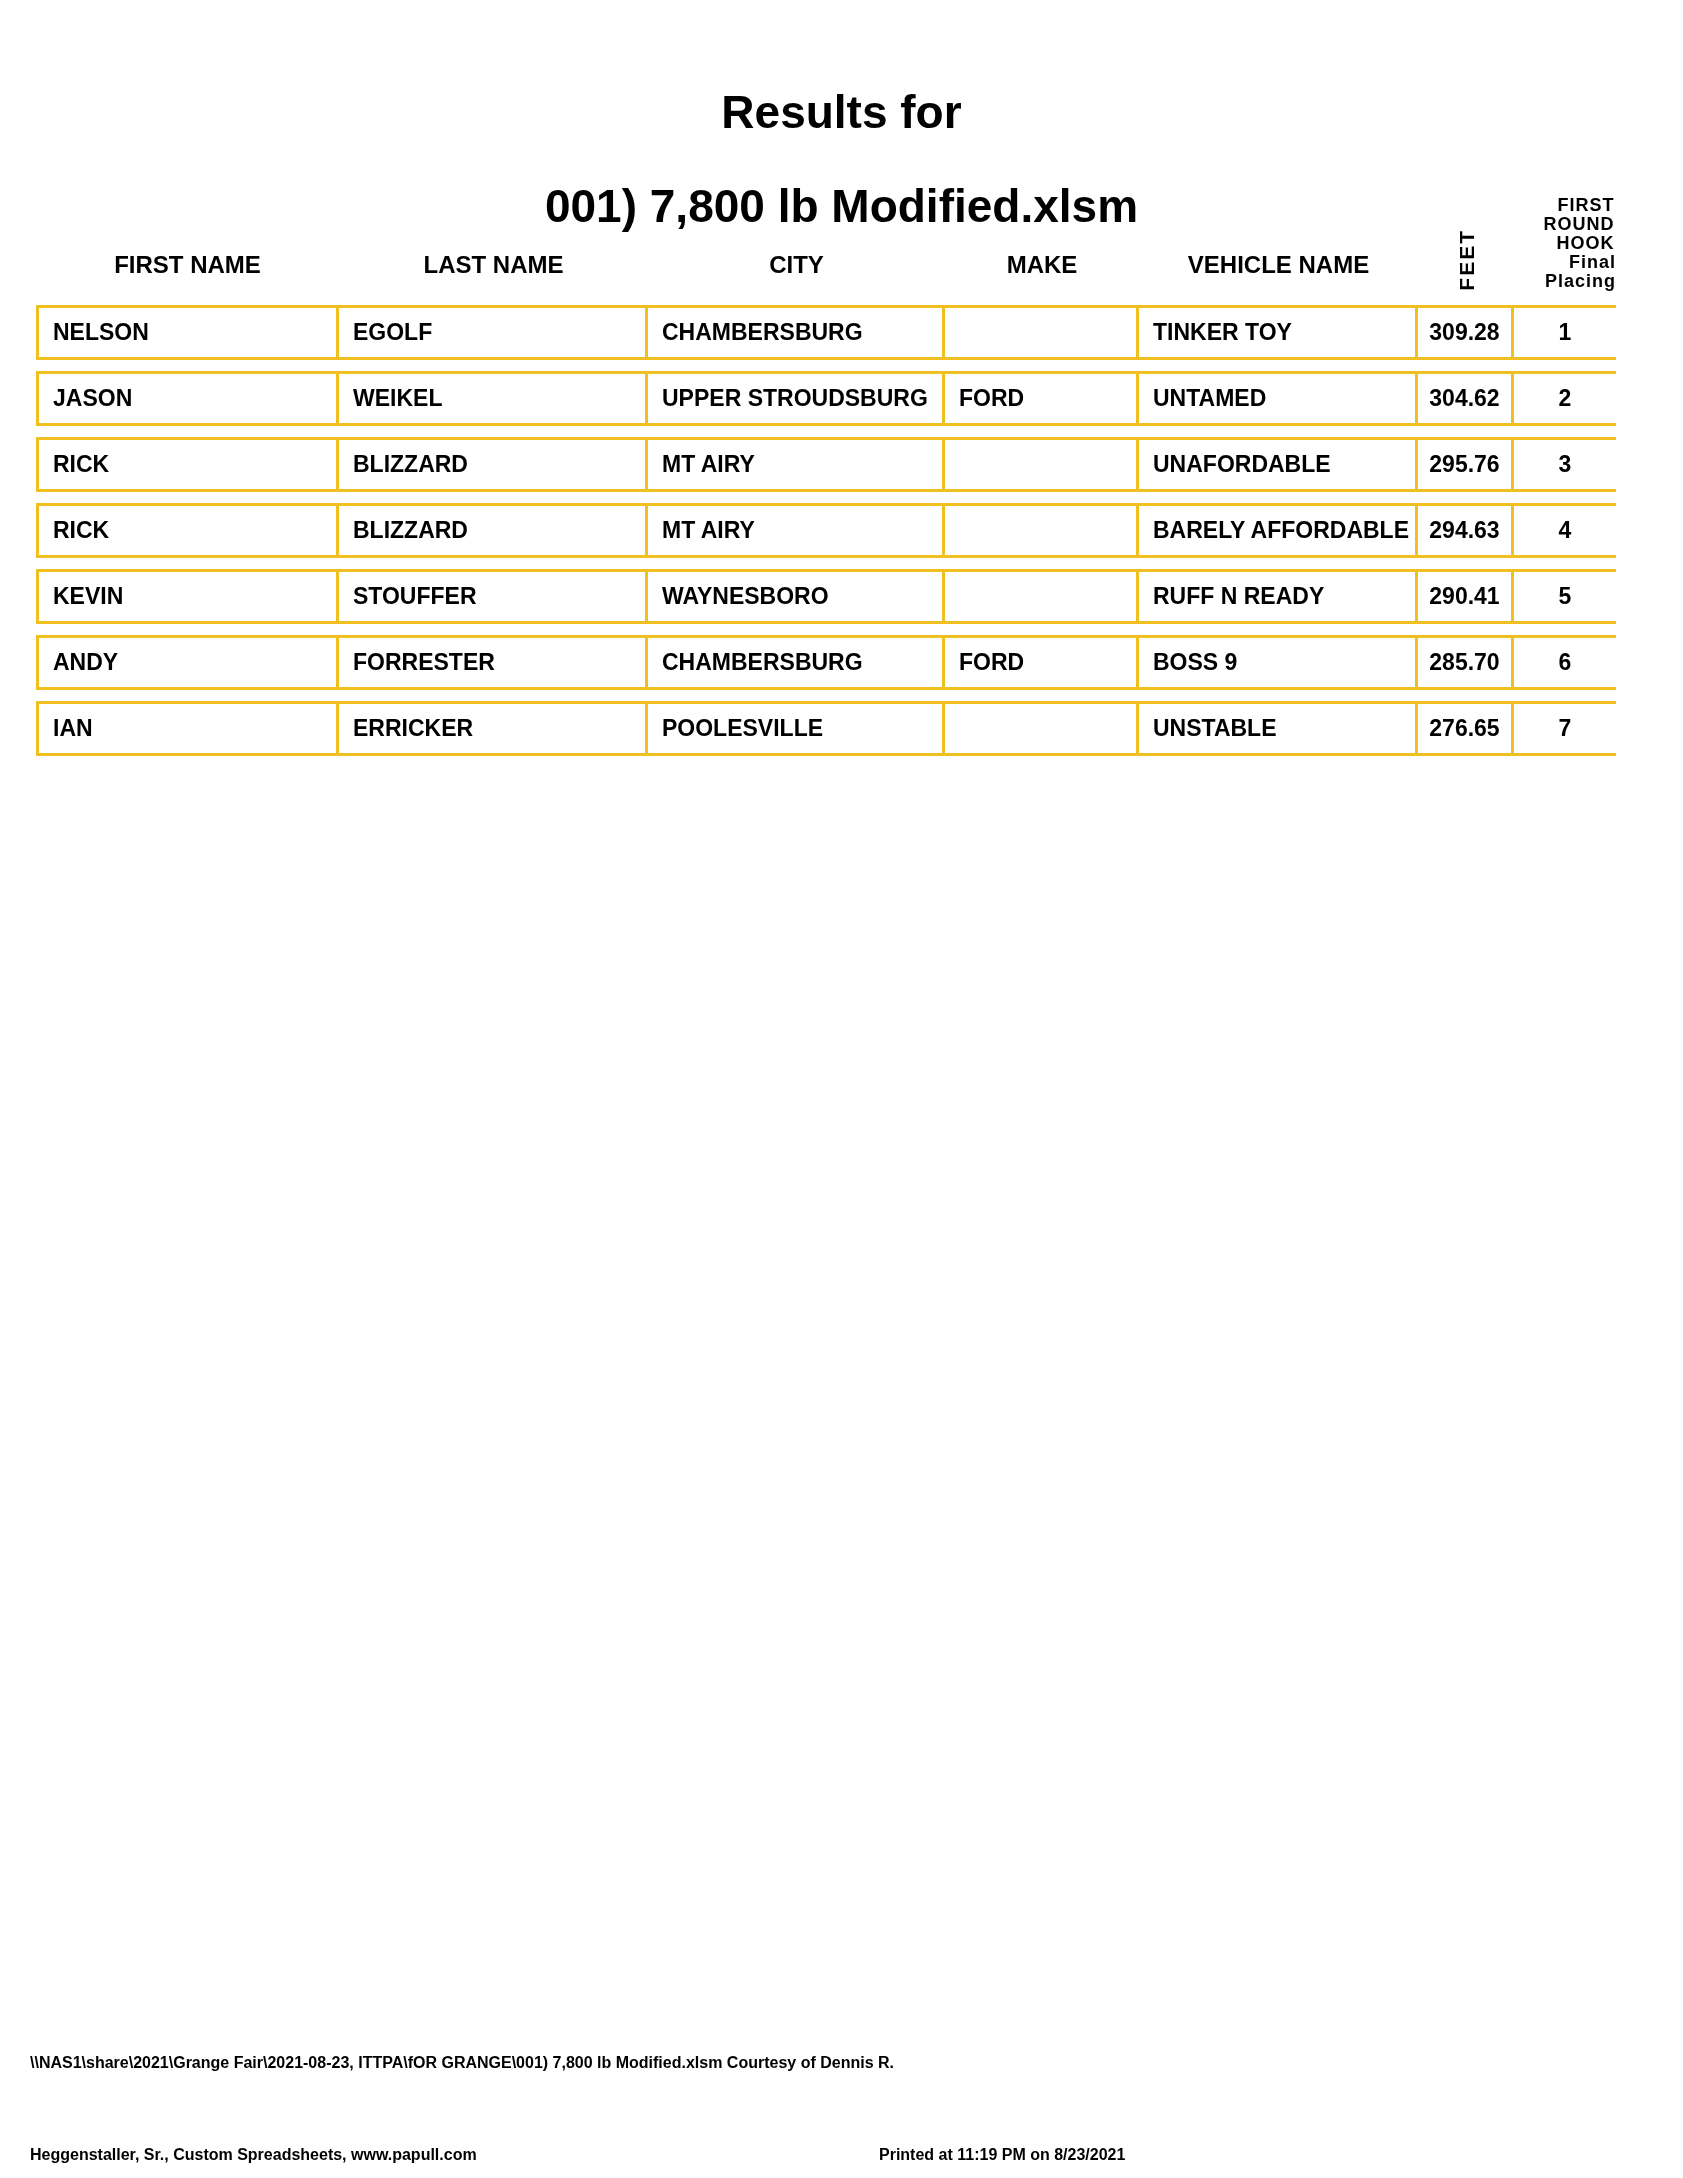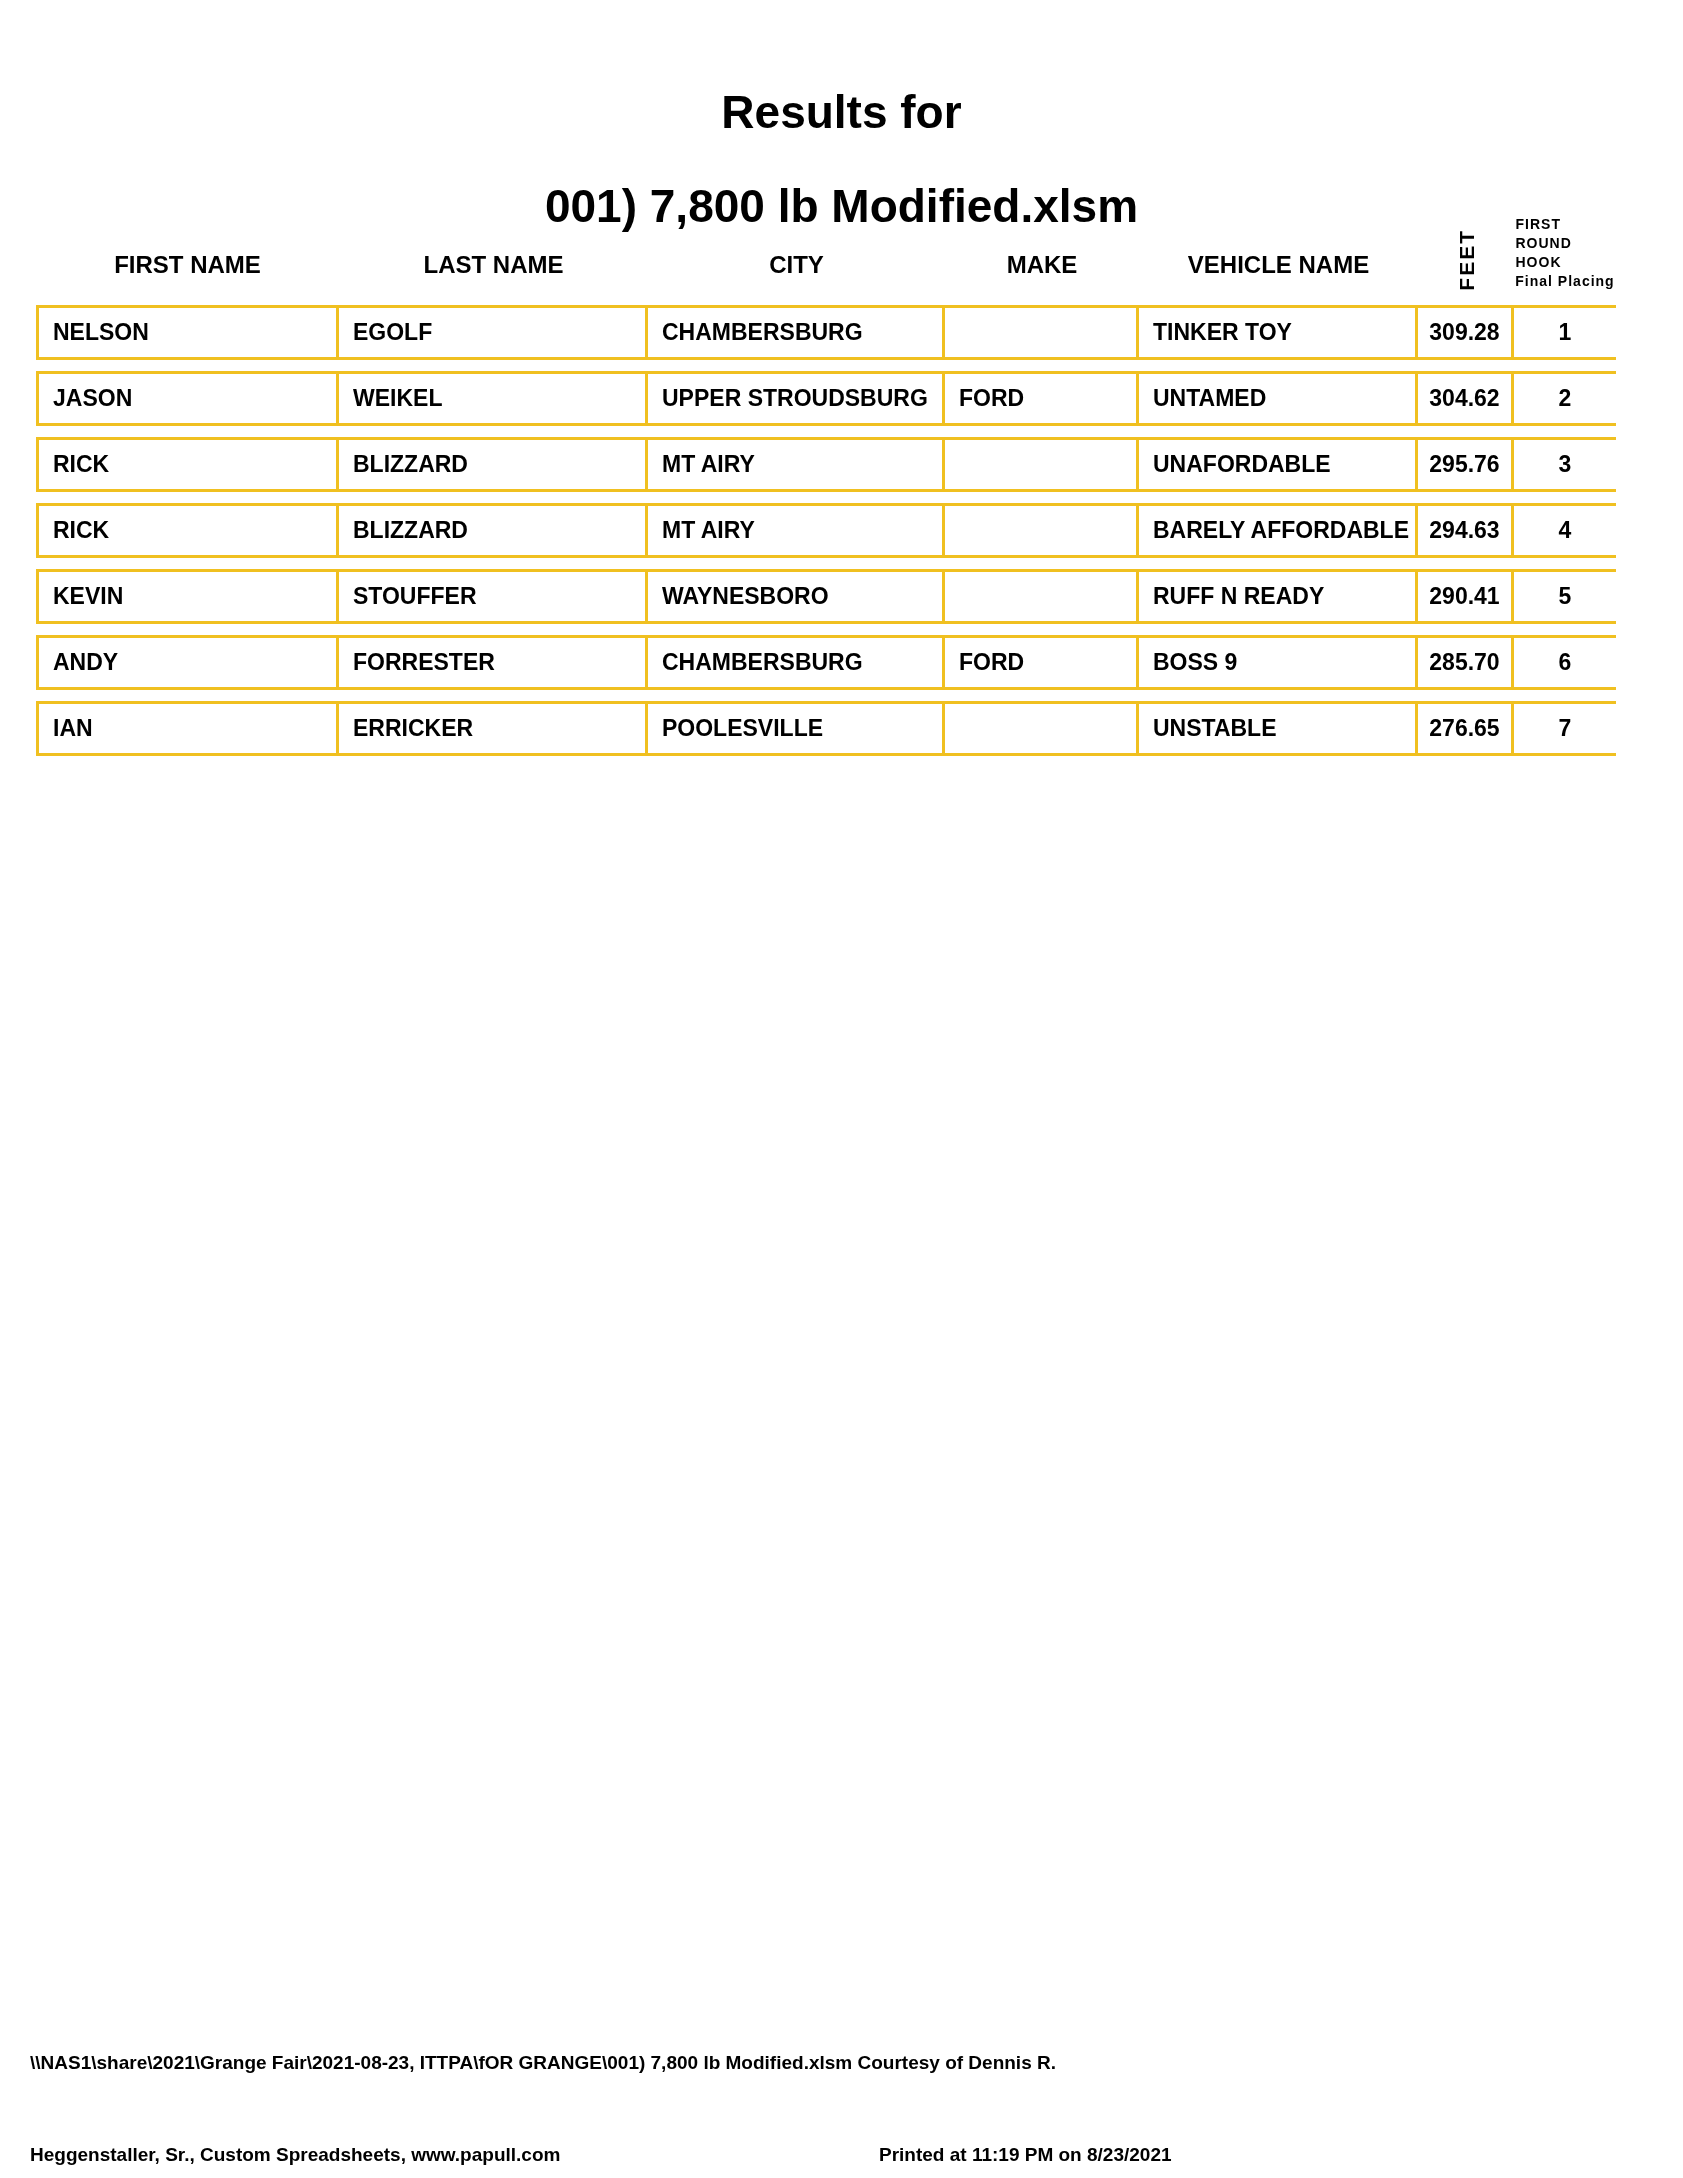--- a/index.html
+++ b/index.html
@@ -37,22 +37,22 @@
   .c6 { width: 102px; }
   .hcell.feet-h { padding-bottom: 6px; }
   .vert-label {
     writing-mode: vertical-rl;
     transform: rotate(180deg);
     font-size: 21px; font-weight: bold; letter-spacing: 2px;
     line-height: 1;
   }
   .hcell.placing-h {
     flex-direction: column; align-items: center; justify-content: flex-end;
-    font-size: 14px; line-height: 19px; letter-spacing: 1px;
-    text-align: left; padding-bottom: 6px;
+    font-size: 18px; line-height: 19px; letter-spacing: 1px;
+    text-align: right; padding-bottom: 6px;
   }
   .placing-h .ph-top { width: 99px; }
 
   
   .rows { margin-top: 8px; }
   .row {
     display: flex;
     height: 55px;
     border: 3px solid var(--grid);
     border-right: none;
@@ -67,21 +67,21 @@
     padding-left: 14px;
     white-space: nowrap; overflow: hidden;
   }
   .cell.c0 { width: 300px; }   
   .cell.num { justify-content: center; padding-left: 0; }
   .cell.c6 { border-right: none; }
 
   
   .footer {
     position: absolute; left: 30px; top: 2041px; width: 1624px;
-    font-weight: bold; font-size: 19px; line-height: 44px;
+    font-weight: bold; font-size: 16px; line-height: 44px;
     white-space: nowrap;
   }
   .footer-line2 { position: relative; margin-top: 48px; }
   .printed { position: absolute; left: 849px; top: 0; }
 </style>
 </head>
 <body style="--grid: #F0C020; background: rgb(255, 255, 255); color: rgb(0, 0, 0);">
 
 <div class="title-block">
   <h1 class="title-line1">Results for</h1>

